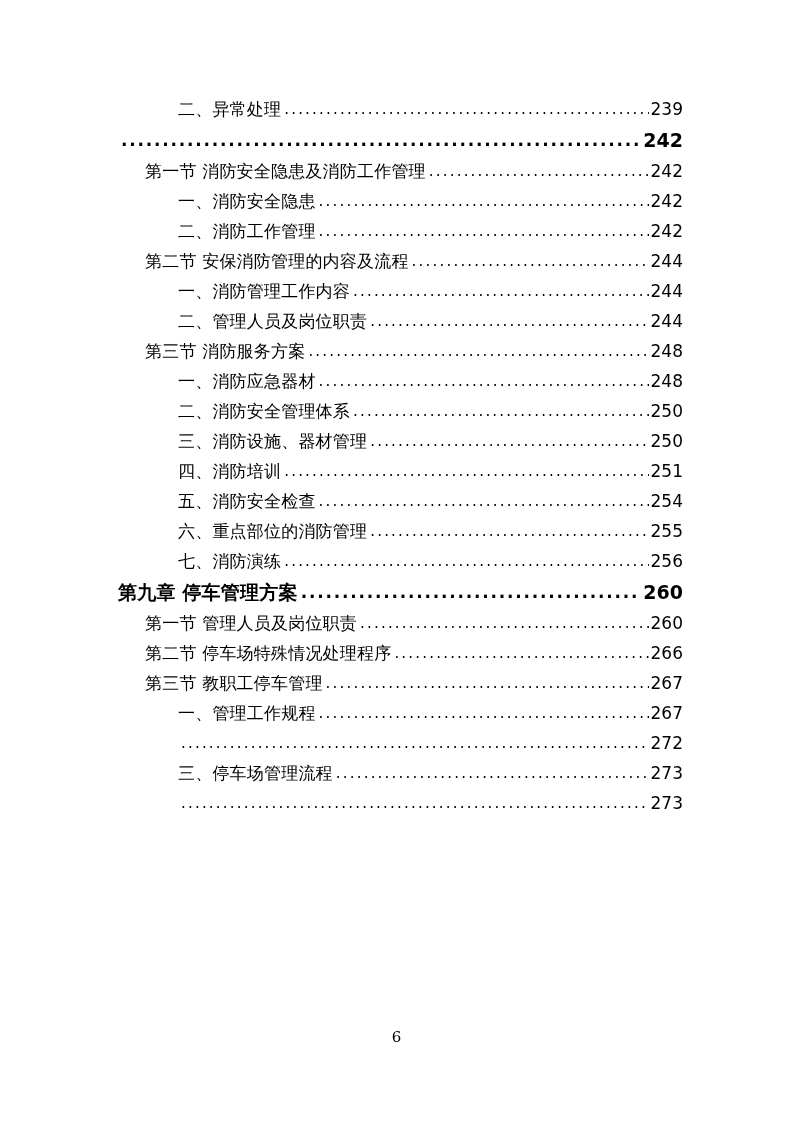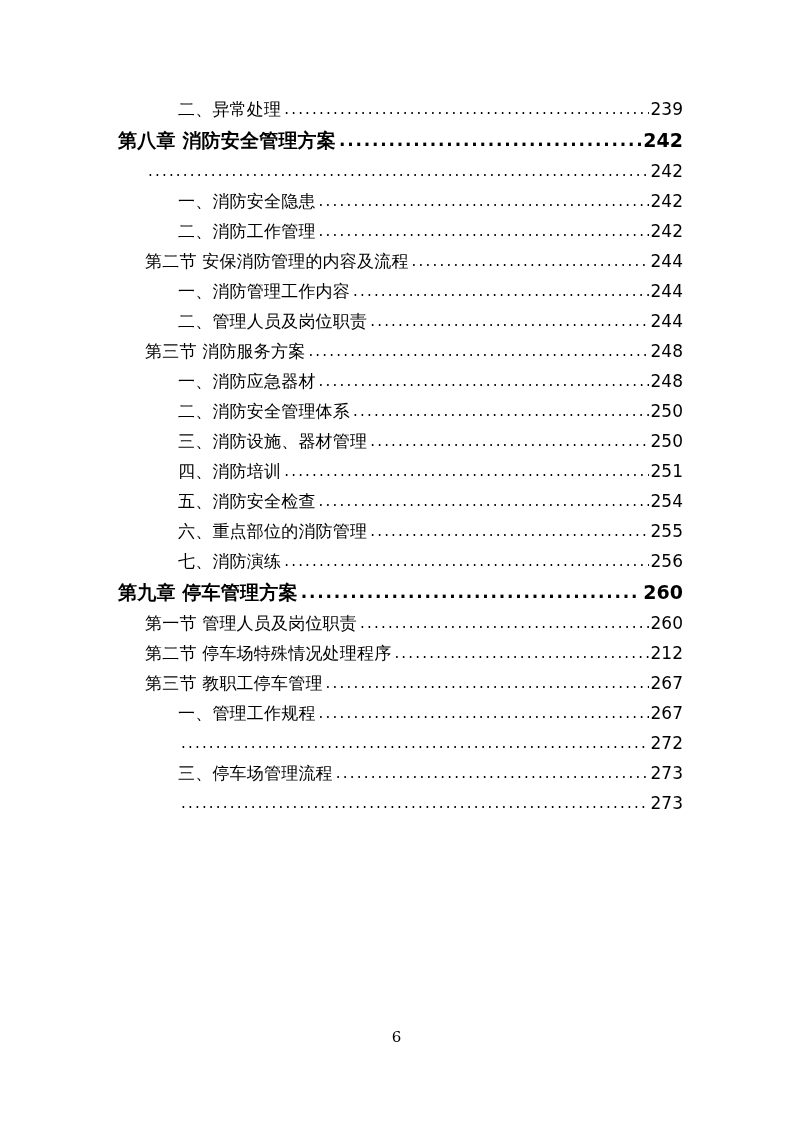--- a/index.html
+++ b/index.html
@@ -98,25 +98,25 @@
 <body>
 
 <div class="page">
   <div class="toc" id="toc">
       <div class="toc-entry lvl-item">
         <span class="label">二、异常处理</span>
         <span class="leader">.........................................................................................</span>
         <span class="page-num">239</span>
       </div>
       <div class="toc-entry lvl-chapter">
-        <span class="label">第八章  消防安全管理方案</span>
-        <span class="leader">.........................................................................................</span>
-        <span class="page-num">242</span>
-      </div>
-      <div class="toc-entry lvl-section">
+        <span class="leader">.........................................................................................</span>
+        <span class="page-num">242</span>
+      </div>
+      <div class="toc-entry lvl-section">
+        <span class="label">第一节  消防安全隐患及消防工作管理</span>
         <span class="leader">.........................................................................................</span>
         <span class="page-num">242</span>
       </div>
       <div class="toc-entry lvl-item">
         <span class="label">一、消防安全隐患</span>
         <span class="leader">.........................................................................................</span>
         <span class="page-num">242</span>
       </div>
       <div class="toc-entry lvl-item">
         <span class="label">二、消防工作管理</span>
@@ -184,21 +184,21 @@
         <span class="page-num">260</span>
       </div>
       <div class="toc-entry lvl-section">
         <span class="label">第一节  管理人员及岗位职责</span>
         <span class="leader">.........................................................................................</span>
         <span class="page-num">260</span>
       </div>
       <div class="toc-entry lvl-section">
         <span class="label">第二节  停车场特殊情况处理程序</span>
         <span class="leader">.........................................................................................</span>
-        <span class="page-num">212</span>
+        <span class="page-num">266</span>
       </div>
       <div class="toc-entry lvl-section">
         <span class="label">第三节  教职工停车管理</span>
         <span class="leader">.........................................................................................</span>
         <span class="page-num">267</span>
       </div>
       <div class="toc-entry lvl-item">
         <span class="label">一、管理工作规程</span>
         <span class="leader">.........................................................................................</span>
         <span class="page-num">267</span>

